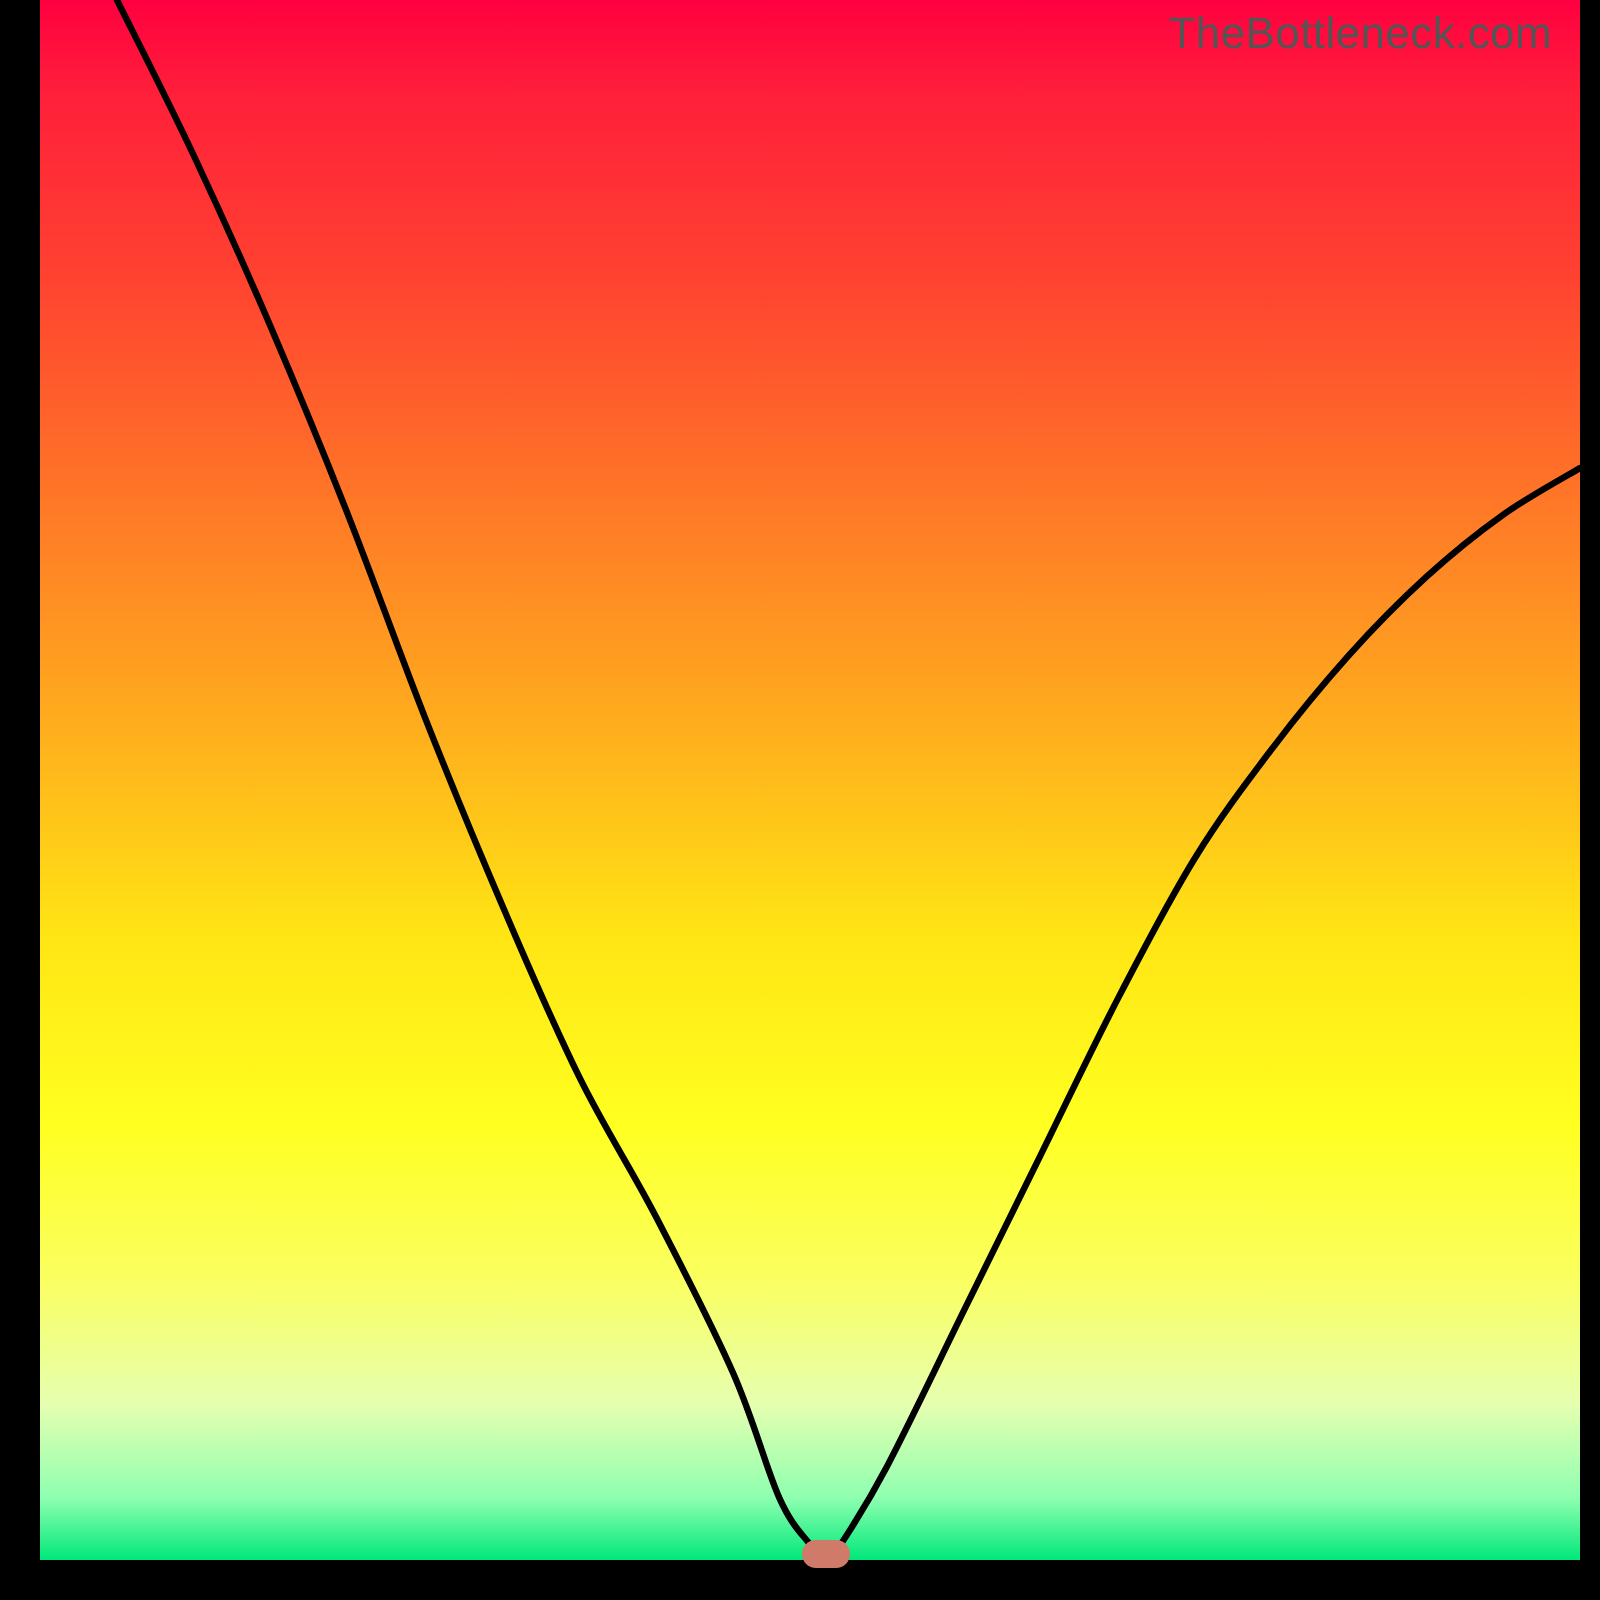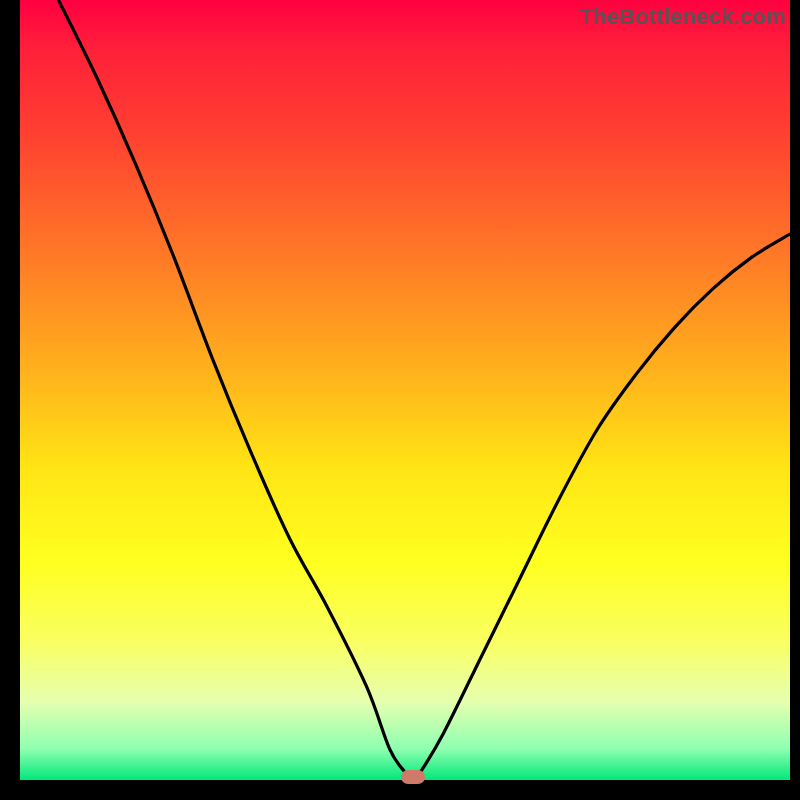--- a/index.html
+++ b/index.html
@@ -35,24 +35,24 @@
       #ffff20 72%,
       #faff60 82%,
       #e6ffb0 90%,
       #8fffb0 96%,
       #00e87a 100%
     );
   }
   .watermark {
     position: absolute;
     top: 4px;
-    right: 4px;
+    right: 14px;
     color: #555;
     font-size: 22px;
-    font-weight: 700;
+    font-weight: 400;
     letter-spacing: 0.2px;
     user-select: none;
     text-align: center;
   }
   svg.curve {
     position: absolute;
     left: 0;
     top: 0;
     width: 770px;
     height: 780px;

